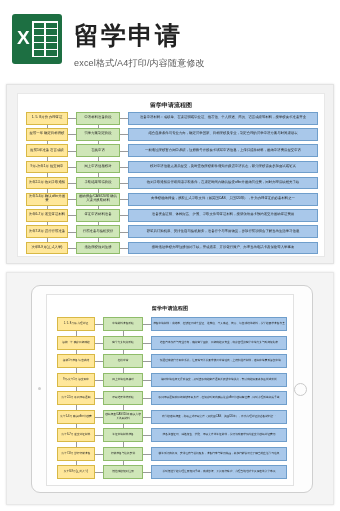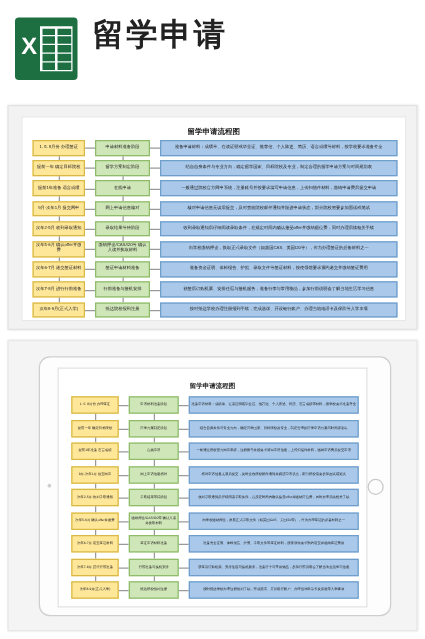--- a/index.html
+++ b/index.html
@@ -68,21 +68,21 @@
     grid-template-rows: repeat(5, 1fr);
     gap: 1.5px;
     padding: 1.5px;
     box-sizing: border-box;
   }
   .excel-grid i {
     background: #1d6f42;
     display: block;
   }
   .header-text {
-    padding-top: 13px;
+    padding-top: 20px;
   }
   .header-title {
     font-size: 25px;
     font-weight: bold;
     color: #222222;
     letter-spacing: 2px;
     line-height: 30px;
   }
   .header-sub {
     margin-top: 7px;
@@ -239,20 +239,21 @@
             <i></i>
             <i></i>
             <i></i>
             <i></i>
             <i></i>
         </span>
       </div>
     </div>
     <div class="header-text">
       <div class="header-title">留学申请</div>
+      <div class="header-sub">excel格式/A4打印/内容随意修改</div>
     </div>
   </div>
 
   <div class="card card-top">
     <div class="sheet sheet-top">
       <div class="flow">
         <div class="flow-title">留学申请流程图</div>
       <div class="node n-yellow" style="left: 8px; top: 18px; width: 42px; height: 12.5px;">1. 5. 8月份 办理签证</div>
           <div class="conn" style="left: 50px; top: 24.25px; width: 8px; height: 1px;"></div>
           <div class="node n-green" style="left: 58px; top: 18px; width: 44px; height: 12.5px;">申请材料准备阶段</div>

